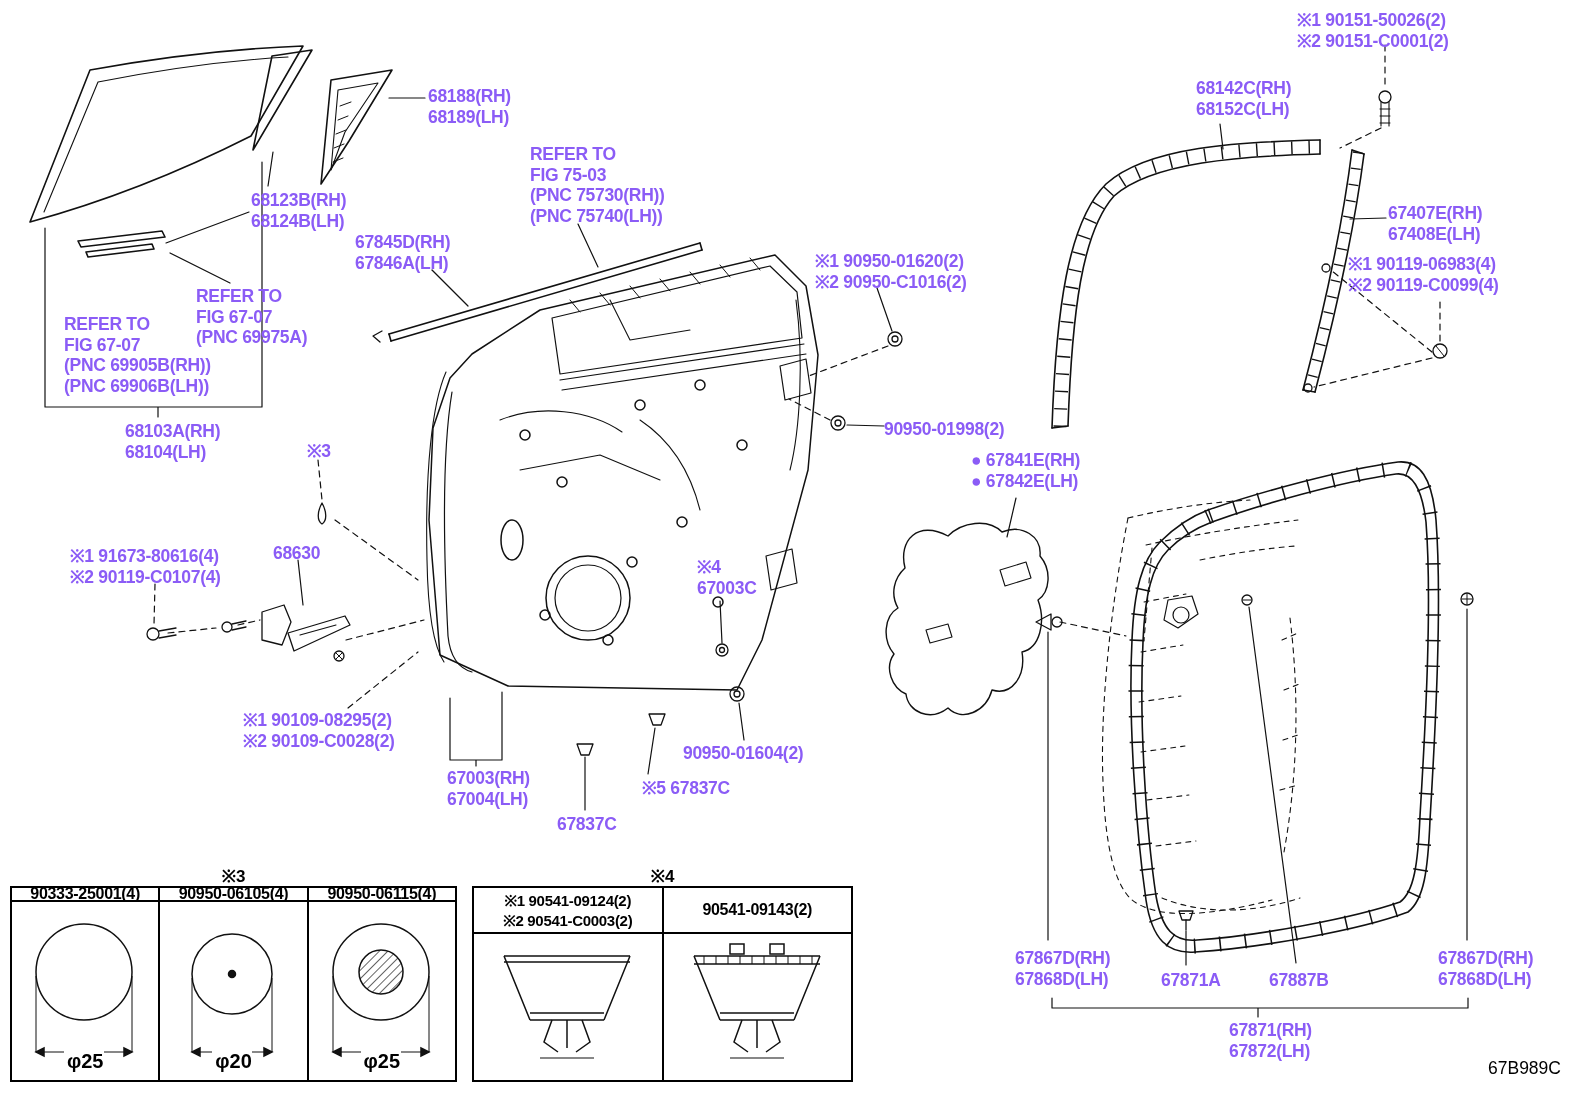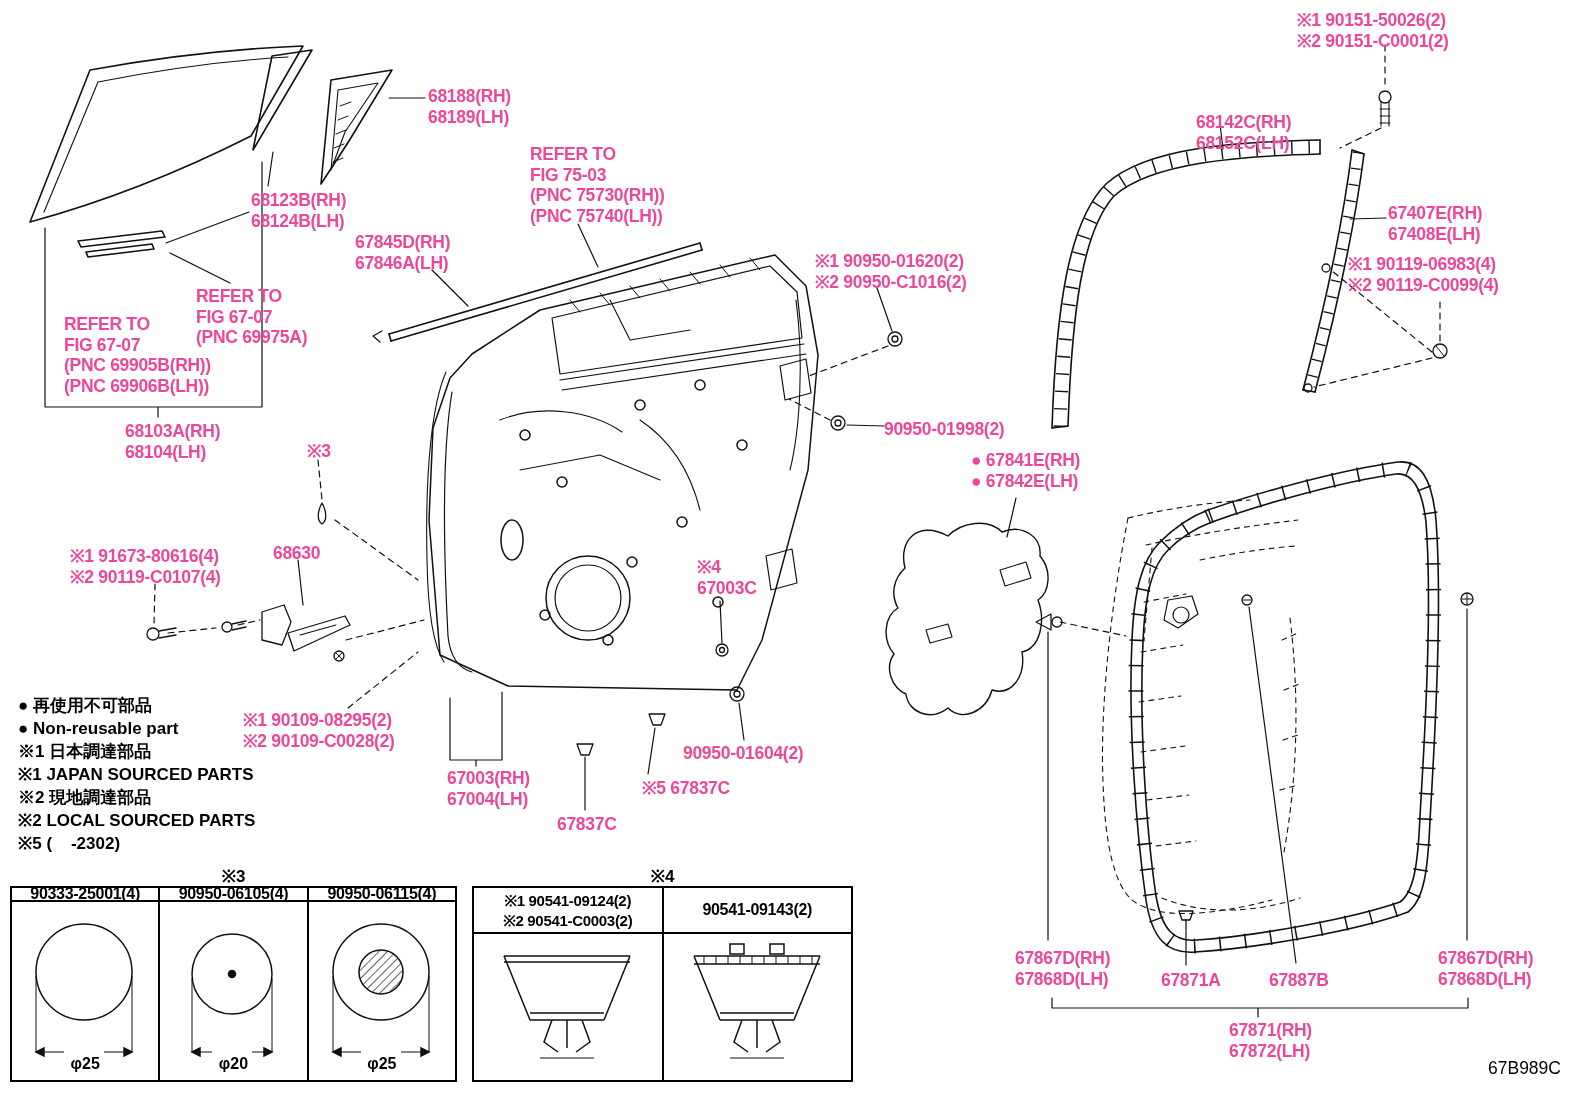--- a/index.html
+++ b/index.html
@@ -4,39 +4,39 @@
 <style>
   * { margin:0; padding:0; box-sizing:border-box; }
   html,body { background:#ffffff; }
   #canvas {
     position:relative; width:1592px; height:1099px; background:#fff;
     overflow:hidden; font-family:"Liberation Sans", sans-serif; color:#000;
   }
   #art { position:absolute; left:0; top:0; width:1592px; height:1099px; }
   .lbl {
     position:absolute; font-weight:bold; font-size:17.5px; line-height:1.18;
-    letter-spacing:-0.3px; white-space:pre; color:#ec4899;
+    letter-spacing:-0.3px; white-space:pre; color:#8b5cf6;
   }
   #legend { position:absolute; left:18px; top:694px; }
   .legend-line { font-weight:bold; font-size:17px; line-height:23px; white-space:pre; }
   .tbl { position:absolute; border:2px solid #000; background:#fff; }
   .tbl-title { position:absolute; top:-24px; left:0; right:0; text-align:center; font-weight:bold; font-size:17px; }
   .tbl-row { display:flex; height:100%; }
   .tbl-col { flex:1; display:flex; flex-direction:column; border-right:2px solid #000; }
   .tbl-col:last-child { border-right:none; }
   .tbl-hdr {
     border-bottom:2px solid #000; text-align:center; font-weight:bold;
     font-size:16px; letter-spacing:-0.3px; white-space:pre;
     display:flex; align-items:center; justify-content:center;
   }
   #tbl-note3 .tbl-hdr { height:14px; }
   #tbl-note4 .tbl-hdr { height:46px; }
   .tbl-draw { position:relative; flex:1; }
   .tbl-draw svg { position:absolute; left:0; top:0; }
-  .dim { position:absolute; left:0; right:0; bottom:7px; text-align:center; font-weight:bold; font-size:16px; }
+  .dim { position:absolute; left:0; right:0; bottom:7px; text-align:center; font-weight:bold; font-size:20px; }
   .code { position:absolute; font-weight:normal; font-size:17.5px; }
 </style>
 </head>
 <body>
 
 <div id="canvas">
 
   <svg id="art" viewBox="0 0 1592 1099" xmlns="http://www.w3.org/2000/svg">
     <g stroke="#111" fill="none" stroke-width="1.6" stroke-linecap="round" stroke-linejoin="round">
 
@@ -241,21 +241,21 @@
 (PNC 69975A)</div>
       <div class="lbl" style="left: 64px; top: 314px;">REFER TO
 FIG 67-07
 (PNC 69905B(RH))
 (PNC 69906B(LH))</div>
       <div class="lbl" style="left: 125px; top: 421px;">68103A(RH)
 68104(LH)</div>
       <div class="lbl" style="left: 815px; top: 251px;">※1 90950-01620(2)
 ※2 90950-C1016(2)</div>
       <div class="lbl" style="left: 884px; top: 419px;">90950-01998(2)</div>
-      <div class="lbl" style="left: 1196px; top: 78px; margin-top: 34px;">68142C(RH)
+      <div class="lbl" style="left: 1196px; top: 78px;">68142C(RH)
 68152C(LH)</div>
       <div class="lbl" style="left: 1297px; top: 10px;">※1 90151-50026(2)
 ※2 90151-C0001(2)</div>
       <div class="lbl" style="left: 1388px; top: 203px;">67407E(RH)
 67408E(LH)</div>
       <div class="lbl" style="left: 1348px; top: 254px;">※1 90119-06983(4)
 ※2 90119-C0099(4)</div>
       <div class="lbl" style="left: 971px; top: 450px;">● 67841E(RH)
 ● 67842E(LH)</div>
       <div class="lbl" style="left: 307px; top: 441px;">※3</div>
@@ -274,29 +274,20 @@
       <div class="lbl" style="left: 1015px; top: 948px;">67867D(RH)
 67868D(LH)</div>
       <div class="lbl" style="left: 1161px; top: 970px;">67871A</div>
       <div class="lbl" style="left: 1269px; top: 970px;">67887B</div>
       <div class="lbl" style="left: 1438px; top: 948px;">67867D(RH)
 67868D(LH)</div>
       <div class="lbl" style="left: 1229px; top: 1020px;">67871(RH)
 67872(LH)</div>
     </div>
 
-  <div id="legend">
-      <div class="legend-line">● 再使用不可部品</div>
-      <div class="legend-line">● Non-reusable part</div>
-      <div class="legend-line">※1 日本調達部品</div>
-      <div class="legend-line">※1 JAPAN SOURCED PARTS</div>
-      <div class="legend-line">※2 現地調達部品</div>
-      <div class="legend-line">※2 LOCAL SOURCED PARTS</div>
-      <div class="legend-line">※5 (    -2302)</div>
-    </div>
 
   <div class="code" style="left:1488px; top:1058px;">67B989C</div>
 
   <div class="tbl" id="tbl-note3" style="left:10px; top:886px; width:447px; height:196px;">
     <div class="tbl-title">※3</div>
     <div class="tbl-row">
       <div class="tbl-col">
         <div class="tbl-hdr">90333-25001(4)</div>
         <div class="tbl-draw">
           <svg width="145" height="165" viewBox="0 0 145 165">

